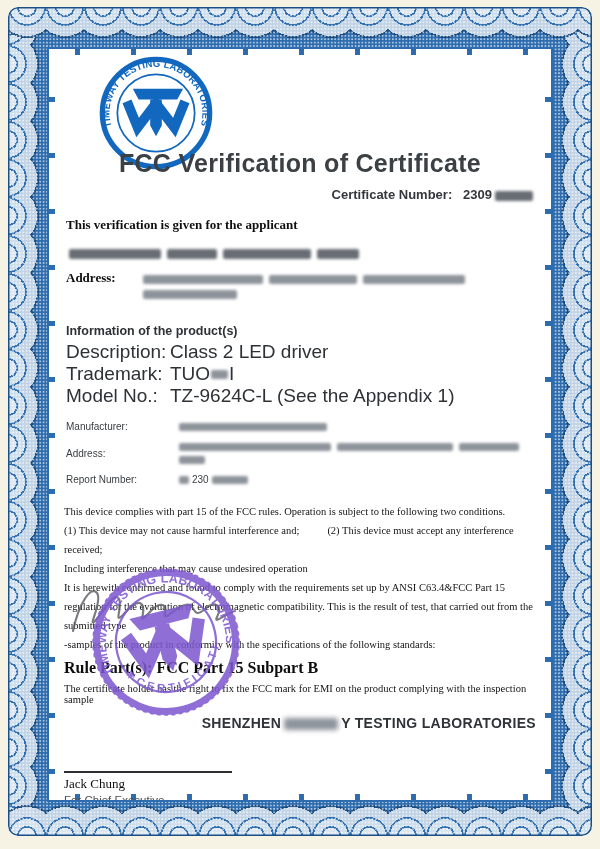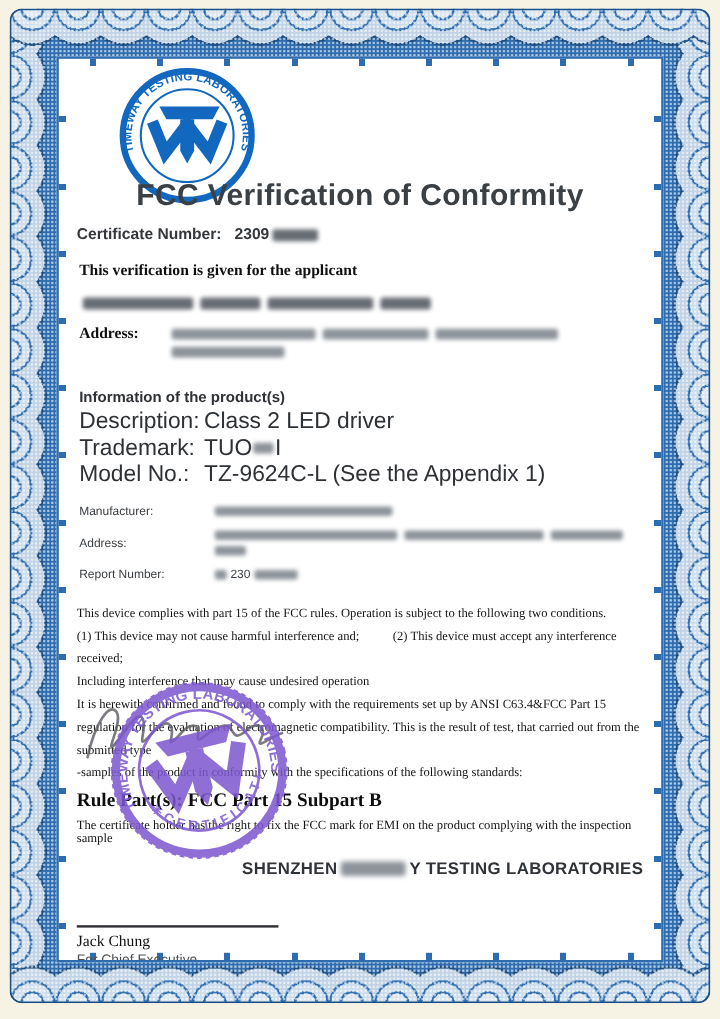--- a/index.html
+++ b/index.html
@@ -28,21 +28,21 @@
       repeating-linear-gradient(0deg, rgba(0,0,0,0) 0 26px, #2d6cae 26px 31px, rgba(0,0,0,0) 31px 56px);
     background-size:100% 6px,100% 6px,6px 100%,6px 100%;
     background-position:top left,bottom left,top left,top right;
     background-repeat:no-repeat;}
   .content{position:absolute;inset:0;padding:0 15px;}
   
   .header{position:relative;height:156px;}
   .logo{position:absolute;left:34px;top:6px;color:#1268be;}
   .title{position:absolute;left:0;right:0;top:100px;text-align:center;
     font-family:"Liberation Sans",sans-serif;font-weight:bold;font-size:25px;color:#3b4045;letter-spacing:.3px;}
-  .certline{position:absolute;left:0;right:0;top:138px;text-align:left;
+  .certline{position:absolute;left:0;right:0;top:138px;text-align:right;
     font-family:"Liberation Sans",sans-serif;font-weight:bold;font-size:13px;color:#34383c;}
   
   .rx{display:inline-block;height:9px;border-radius:2px;background:#8d939a;filter:blur(1.8px);
       margin:0 3px;vertical-align:middle;}
   .rx.dark{background:#686d74;height:10px;}
   
   .h-serif{font-weight:bold;font-size:13px;color:#101010;}
   .applicant-h{margin:12px 0 0 2px;}
   .redline{margin:13px 0 0 2px;line-height:14px;}
   .addr-row{display:flex;margin:10px 0 0 2px;}
@@ -91,21 +91,21 @@
 
 <div class="page">
   <div class="frame"></div>
   <div class="paper">
     <div class="content">
 
       <div class="header">
         <svg class="logo" width="116" height="116" viewBox="0 0 120 120">
           <use href="#tvlogo-sym"></use>
         </svg>
-        <div class="title">FCC Verification of Conformity</div>
+        <div class="title">FCC Verification of Certificate</div>
         <div class="certline">
           <span>Certificate Number:</span>&nbsp;&nbsp;
           <span>2309</span><i class="rx dark" style="width:38px"></i>
         </div>
       </div>
 
       <div class="h-serif applicant-h">This verification is given for the applicant</div>
 
       <div class="redline">
         <i class="rx dark" style="width:92px"></i><i class="rx dark" style="width:50px"></i><i class="rx dark" style="width:88px"></i><i class="rx dark" style="width:42px"></i>

